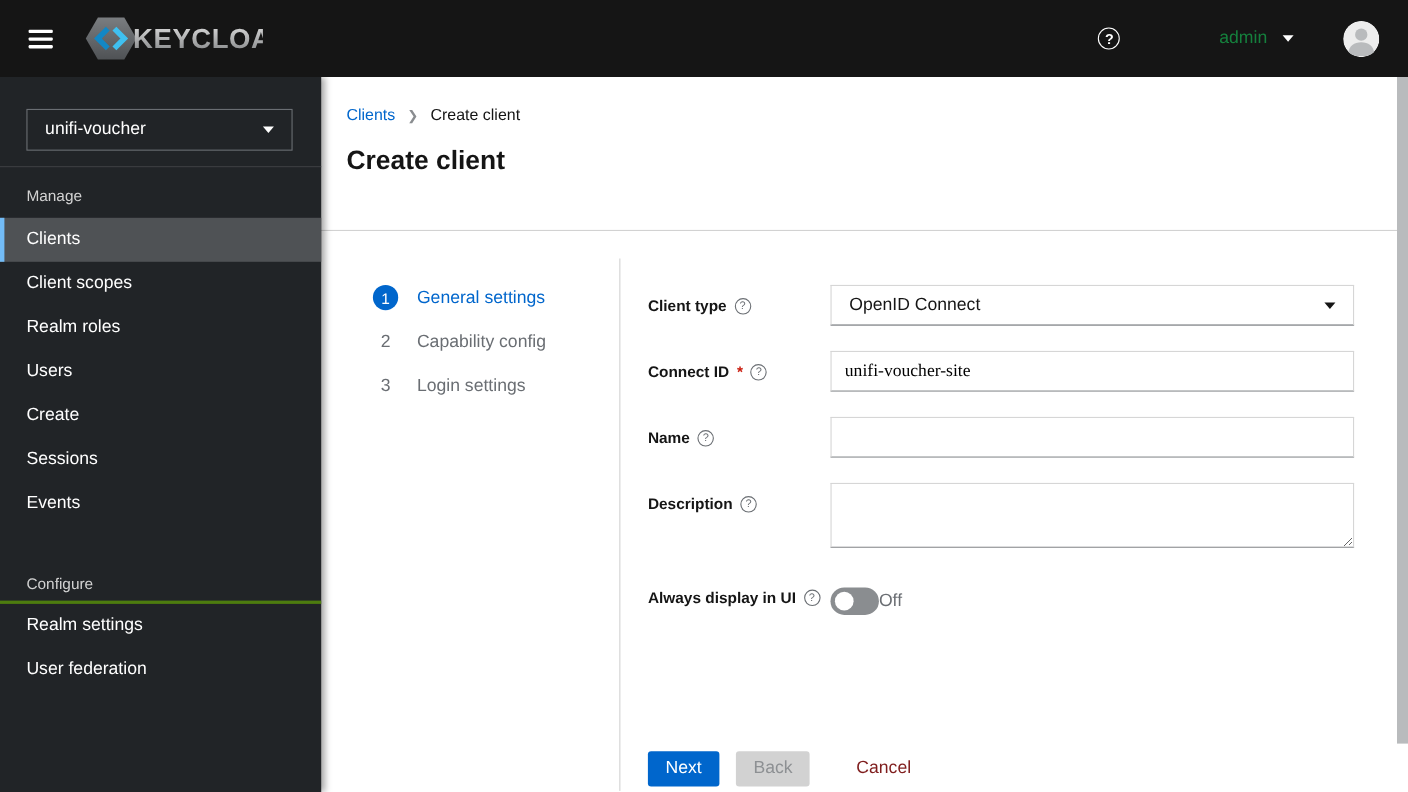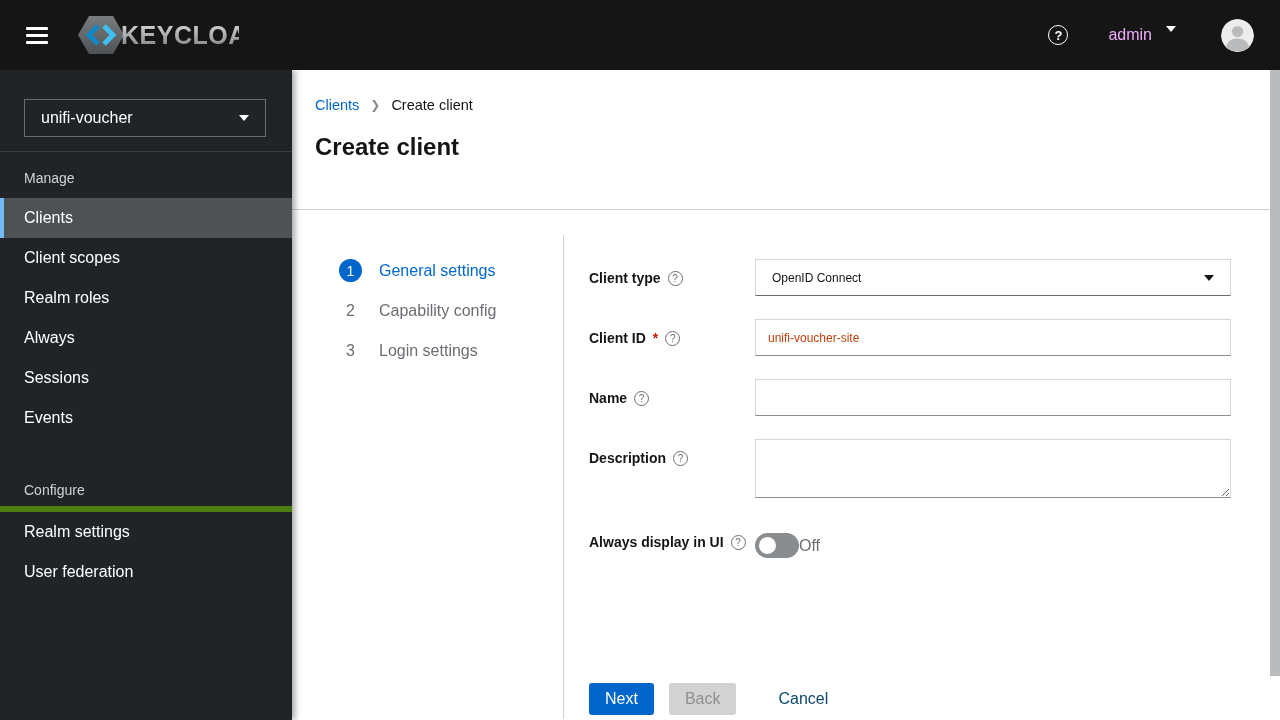--- a/index.html
+++ b/index.html
@@ -5,34 +5,34 @@
   * { margin:0; padding:0; box-sizing:border-box; }
   html,body { width:1280px; height:720px; overflow:hidden; font-family:"Liberation Sans",sans-serif; background:#fff; }
 
   
   .masthead { position:absolute; left:0; top:0; width:1280px; height:70px; background:#151515; display:flex; align-items:center; z-index:30; }
   .hamburger { margin-left:26px; width:22px; height:17px; display:flex; flex-direction:column; justify-content:space-between; background:none; border:none; cursor:pointer; }
   .hamburger span { display:block; width:22px; height:3px; background:#fff; border-radius:1px; }
   .brand { margin-left:29px; display:flex; align-items:center; }
   .mh-right { margin-left:auto; display:flex; align-items:center; }
   .mh-help { width:20px; height:20px; border:1.6px solid #fff; border-radius:50%; color:#fff; font-size:13px; font-weight:bold; display:flex; align-items:center; justify-content:center; background:none; cursor:pointer; }
-  .mh-user { margin-left:40px; display:flex; align-items:flex-start; gap:14px; color:#f0abfc; font-size:16px; cursor:pointer; background:none; border:none; }
+  .mh-user { margin-left:90px; display:flex; align-items:center; gap:14px; color:#15803d; font-size:16px; cursor:pointer; background:none; border:none; }
   .mh-caret { width:0; height:0; border-left:5px solid transparent; border-right:5px solid transparent; border-top:6px solid #fff; }
   .avatar { margin-left:45px; margin-right:26px; width:33px; height:33px; border-radius:50%; overflow:hidden; cursor:pointer; }
 
   
   .sidebar { position:absolute; left:0; top:70px; width:292px; height:650px; background:#212427; box-shadow:3px 0 6px rgba(0,0,0,.35); z-index:20; }
   .realm-switcher { margin:29px 22px 0 24px; height:38px; border:1px solid #6a6e73; display:flex; align-items:center; justify-content:space-between; padding:0 16px; color:#fff; font-size:16px; cursor:pointer; background:none; width:242px; }
   .realm-caret { width:0; height:0; border-left:5px solid transparent; border-right:5px solid transparent; border-top:6px solid #fff; }
   .side-divider { margin-top:14px; border-top:1px solid #3c3f42; }
   .section-title { padding:18px 24px 12px; font-size:14px; color:#d2d2d2; }
   .nav-list { list-style:none; }
   .nav-item { height:40px; line-height:40px; padding-left:24px; color:#fff; font-size:16px; cursor:pointer; }
   .nav-item.active { background:#4f5255; border-left:4px solid #73bcf7; padding-left:20px; }
-  .configure-title { padding:44px 24px 8px; font-size:14px; color:#d2d2d2; border-bottom:6px solid #4d7c0f; }
+  .configure-title { padding:44px 24px 8px; font-size:14px; color:#d2d2d2; border-bottom:3px solid #4d7c0f; }
 
   
   .main { position:absolute; left:288px; top:70px; width:992px; height:650px; background:#fff; }
   .page-header { height:140px; padding:27px 24px 0 27px; border-bottom:1px solid #d2d2d2; }
   .breadcrumb { display:flex; align-items:center; font-size:14.5px; }
   .bc-link { color:#0066cc; text-decoration:none; cursor:pointer; }
   .bc-sep { color:#8a8d90; margin:0 11px; font-size:12px; }
   .bc-current { color:#151515; }
   .page-title { margin-top:20px; font-size:24px; font-weight:700; color:#151515; }
   .page-subtitle { margin-top:7px; font-size:16px; color:#151515; }
@@ -45,36 +45,36 @@
   .wstep.active .wnum { background:#0066cc; border-radius:50%; color:#fff; font-size:14px; }
   .wlabel { font-size:16px; color:#6a6e73; }
   .wstep.active .wlabel { color:#0066cc; }
 
   .form-area { position:relative; flex:1; padding:49px 49px 16px 25px; }
   .frow { display:flex; align-items:flex-start; }
   .flabel { width:166px; flex:0 0 166px; padding-top:11px; display:flex; align-items:center; gap:7px; font-size:14px; font-weight:700; color:#151515; }
   .req { color:#c9190b; font-size:14px; }
   .help-ico { width:15px; height:15px; border:1px solid #6a6e73; border-radius:50%; color:#6a6e73; font-size:10px; font-weight:400; display:inline-flex; align-items:center; justify-content:center; cursor:pointer; flex:0 0 15px; }
   .fctrl { flex:1; }
-  .pf-select { height:37px; border:1px solid #d6d6d6; border-bottom:1px solid #6a6e73; background:#fff; display:flex; align-items:center; justify-content:space-between; padding:0 16px; font-size:12px; color:#151515; cursor:pointer; width:100%; }
+  .pf-select { height:37px; border:1px solid #d6d6d6; border-bottom:1px solid #6a6e73; background:#fff; display:flex; align-items:center; justify-content:space-between; padding:0 16px; font-size:16px; color:#151515; cursor:pointer; width:100%; }
   .sel-caret { width:0; height:0; border-left:5px solid transparent; border-right:5px solid transparent; border-top:6px solid #151515; }
-  .pf-input { width:100%; height:37px; border:1px solid #d6d6d6; border-bottom:1px solid #8a8d90; padding:0 12px; font-size:12px; color:#c2410c; font-family:Liberation Sans, sans-serif; }
+  .pf-input { width:100%; height:37px; border:1px solid #d6d6d6; border-bottom:1px solid #8a8d90; padding:0 12px; font-size:16px; color:#000000; font-family:Liberation Serif, serif; }
   .pf-textarea { width:100%; height:59px; border:1px solid #d6d6d6; border-bottom:1px solid #8a8d90; padding:8px 12px; font-size:16px; font-family:"Liberation Sans",sans-serif; resize:both; }
   .mb23 { margin-bottom:23px; }
   .mb28 { margin-bottom:28px; }
   .toggle-wrap { display:flex; align-items:center; padding-top:3px; }
   .toggle { width:44px; height:25px; border-radius:13px; background:#8a8d90; position:relative; border:none; cursor:pointer; }
   .toggle .knob { position:absolute; left:4px; top:4px; width:17px; height:17px; border-radius:50%; background:#fff; }
   .toggle-state { font-size:16px; color:#6a6e73; }
 
   .action-bar { position:absolute; left:25px; top:473px; display:flex; align-items:center; }
   .btn { font-family:"Liberation Sans",sans-serif; font-size:16px; border:none; border-radius:3px; padding:7px 16px; cursor:pointer; }
   .btn-primary { background:#0066cc; color:#fff; }
   .btn-disabled { background:#d2d2d2; color:#8d9093; margin-left:15px; cursor:not-allowed; }
-  .btn-link { background:none; color:#0c4a6e; margin-left:32px; padding:7px 10px; }
+  .btn-link { background:none; color:#7f1d1d; margin-left:32px; padding:7px 10px; }
 
   
   .scrollbar { position:absolute; right:0; top:70px; width:10px; height:650px; background:#fff; z-index:40; }
   .scroll-thumb { position:absolute; top:0; left:0; width:10px; height:606px; background:#b9bbbd; }
 </style>
 </head>
 <body>
 
 <header class="masthead">
   <button class="hamburger">
@@ -121,21 +121,22 @@
     <span>unifi-voucher</span>
     <span class="realm-caret"></span>
   </button>
   <div class="side-divider"></div>
 
   <div class="section-title">Manage</div>
   <ul class="nav-list">
     <li class="nav-item active">Clients</li>
     <li class="nav-item">Client scopes</li>
     <li class="nav-item">Realm roles</li>
-    <li class="nav-item">Always</li>
+    <li class="nav-item">Users</li>
+    <li class="nav-item">Create</li>
     <li class="nav-item">Sessions</li>
     <li class="nav-item">Events</li>
   </ul>
 
   <div class="configure-title">Configure</div>
   <ul class="nav-list">
     <li class="nav-item">Realm settings</li>
     <li class="nav-item">User federation</li>
   </ul>
 </nav>
@@ -177,21 +178,21 @@
         <div class="fctrl">
           <div class="pf-select">
             <span>OpenID Connect</span>
             <span class="sel-caret"></span>
           </div>
         </div>
       </div>
 
       <div class="frow mb23">
         <div class="flabel">
-          <span>Client ID</span>
+          <span>Connect ID</span>
           <span class="req">*</span>
           <span class="help-ico">?</span>
         </div>
         <div class="fctrl">
           <input class="pf-input" type="text" value="unifi-voucher-site" style="">
         </div>
       </div>
 
       <div class="frow mb23">
         <div class="flabel">

